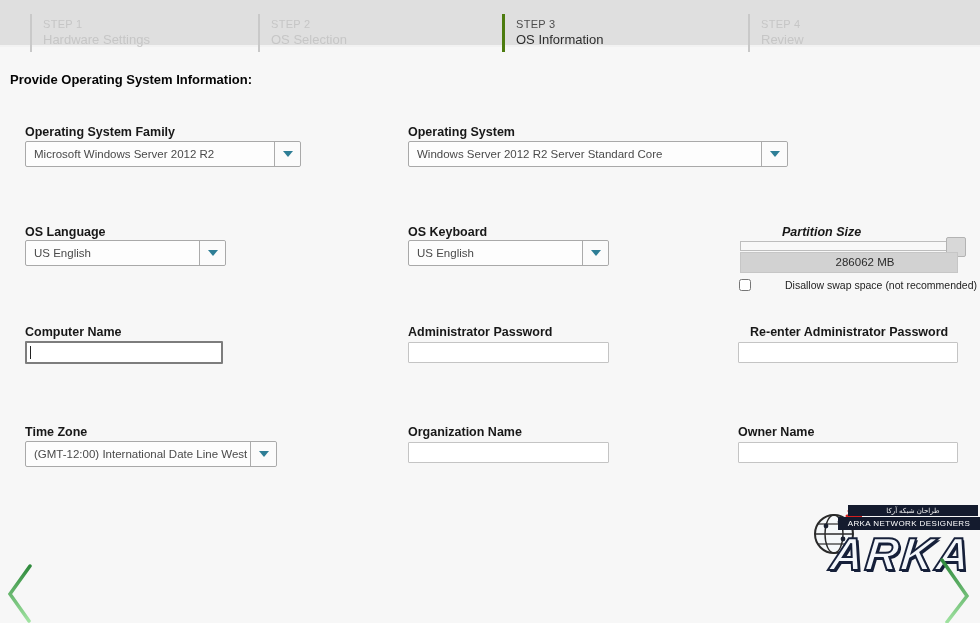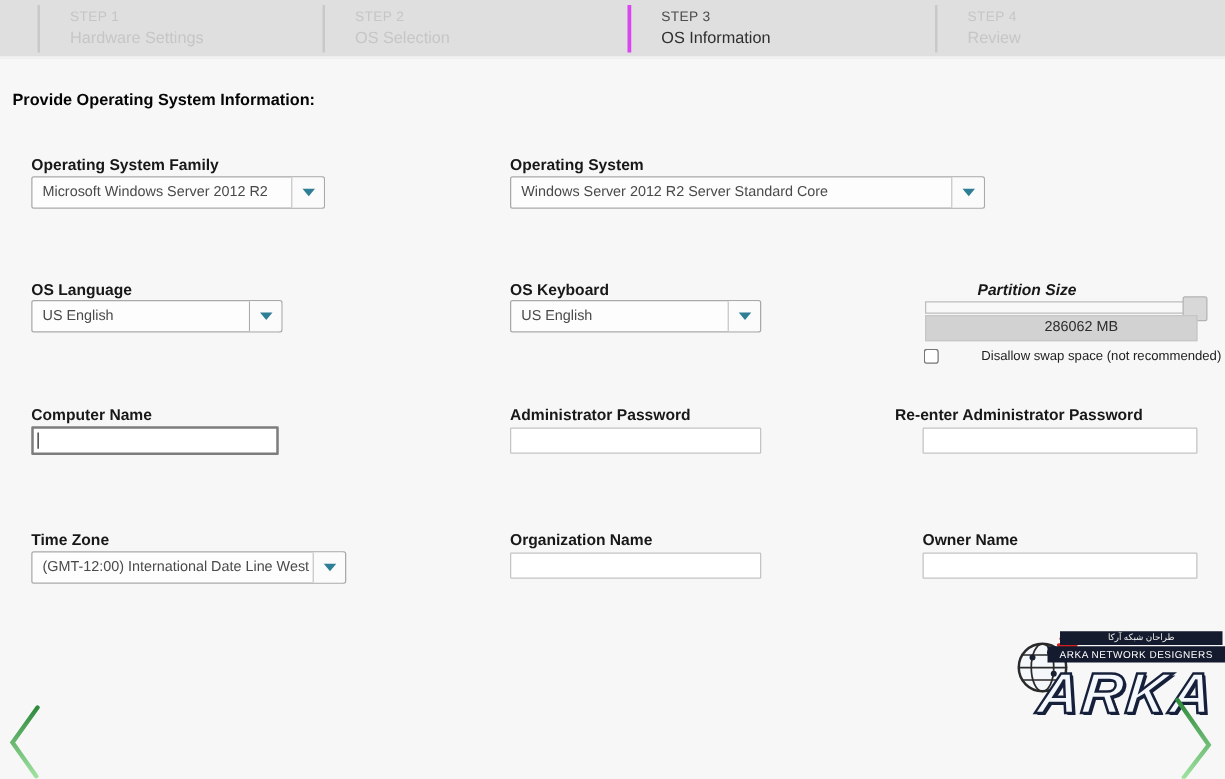--- a/index.html
+++ b/index.html
@@ -11,28 +11,28 @@
     color:#1d1d1d;
   }
 
   
   .header {
     position:absolute; left:0; top:0; width:980px; height:47px;
     background:#dfdfdf;
     border-bottom:2px solid #f2f2f2;
   }
   .step {
-    position:absolute; top:4px; height:38px;
+    position:absolute; top:14px; height:38px;
     border-left:2px solid #c9c9c9;
-    padding-left:24px; padding-top:3px;
+    padding-left:11px; padding-top:3px;
     color:#c6c6c6; cursor:default;
   }
   .step .step-num  { font-size:11px; line-height:14px; letter-spacing:.3px; }
   .step .step-label{ font-size:13px; line-height:17px; font-weight:400; }
-  .step.active { border-left:3px solid #d946ef; color:#3c3c3c; }
+  .step.active { border-left:3px solid #4d7c0f; color:#3c3c3c; }
   .step.active .step-num { color:#4d4d4d; }
   .step.active .step-label { color:#2e2e2e; }
 
   
   .page-heading {
     position:absolute; left:10px; top:72px;
     font-size:13px; font-weight:700; color:#050505;
   }
 
   
@@ -132,21 +132,21 @@
   </div>
   <div class="step" style="left:748px; width:224px;">
     <div class="step-num">STEP 4</div>
     <div class="step-label">Review</div>
   </div>
 </div>
 
 <div class="page-heading">Provide Operating System Information:</div>
 
 <div class="field-label" style="left:25px; top:113px;">Operating System Family</div>
-<div class="dropdown" style="left:25px; top:141px; width:235px;">
+<div class="dropdown" style="left:25px; top:141px; width:276px;">
   <span class="dd-text">Microsoft Windows Server 2012 R2</span>
   <button class="dd-btn">
       <span class="tri"></span>
     </button>
 </div>
 
 <div class="field-label" style="left:408px; top:113px;">Operating System</div>
 <div class="dropdown" style="left:408px; top:141px; width:380px;">
   <span class="dd-text">Windows Server 2012 R2 Server Standard Core</span>
   <button class="dd-btn">
@@ -179,21 +179,21 @@
   <span>Disallow swap space (not recommended)</span>
 </label>
 
 <div class="field-label" style="left:25px; top:313px;">Computer Name</div>
 <input class="text-input focused" style="left: 25px; top: 341px; width: 198px; height: 23px;" value="">
 <div class="caret" style="left:30px; top:346px;"></div>
 
 <div class="field-label" style="left:408px; top:313px;">Administrator Password</div>
 <input class="text-input" style="left: 408px; top: 342px; width: 201px;" value="">
 
-<div class="field-label" style="left:704px; top:313px;padding-left:12px;">Re-enter Administrator Password</div>
+<div class="field-label" style="left:738px; top:313px;padding-left:12px;">Re-enter Administrator Password</div>
 <input class="text-input" style="left: 738px; top: 342px; width: 220px;" value="">
 
 <div class="field-label" style="left:25px; top:413px;">Time Zone</div>
 <div class="dropdown" style="left:25px; top:441px; width:252px;">
   <span class="dd-text">(GMT-12:00) International Date Line West</span>
   <button class="dd-btn">
       <span class="tri"></span>
     </button>
 </div>
 

